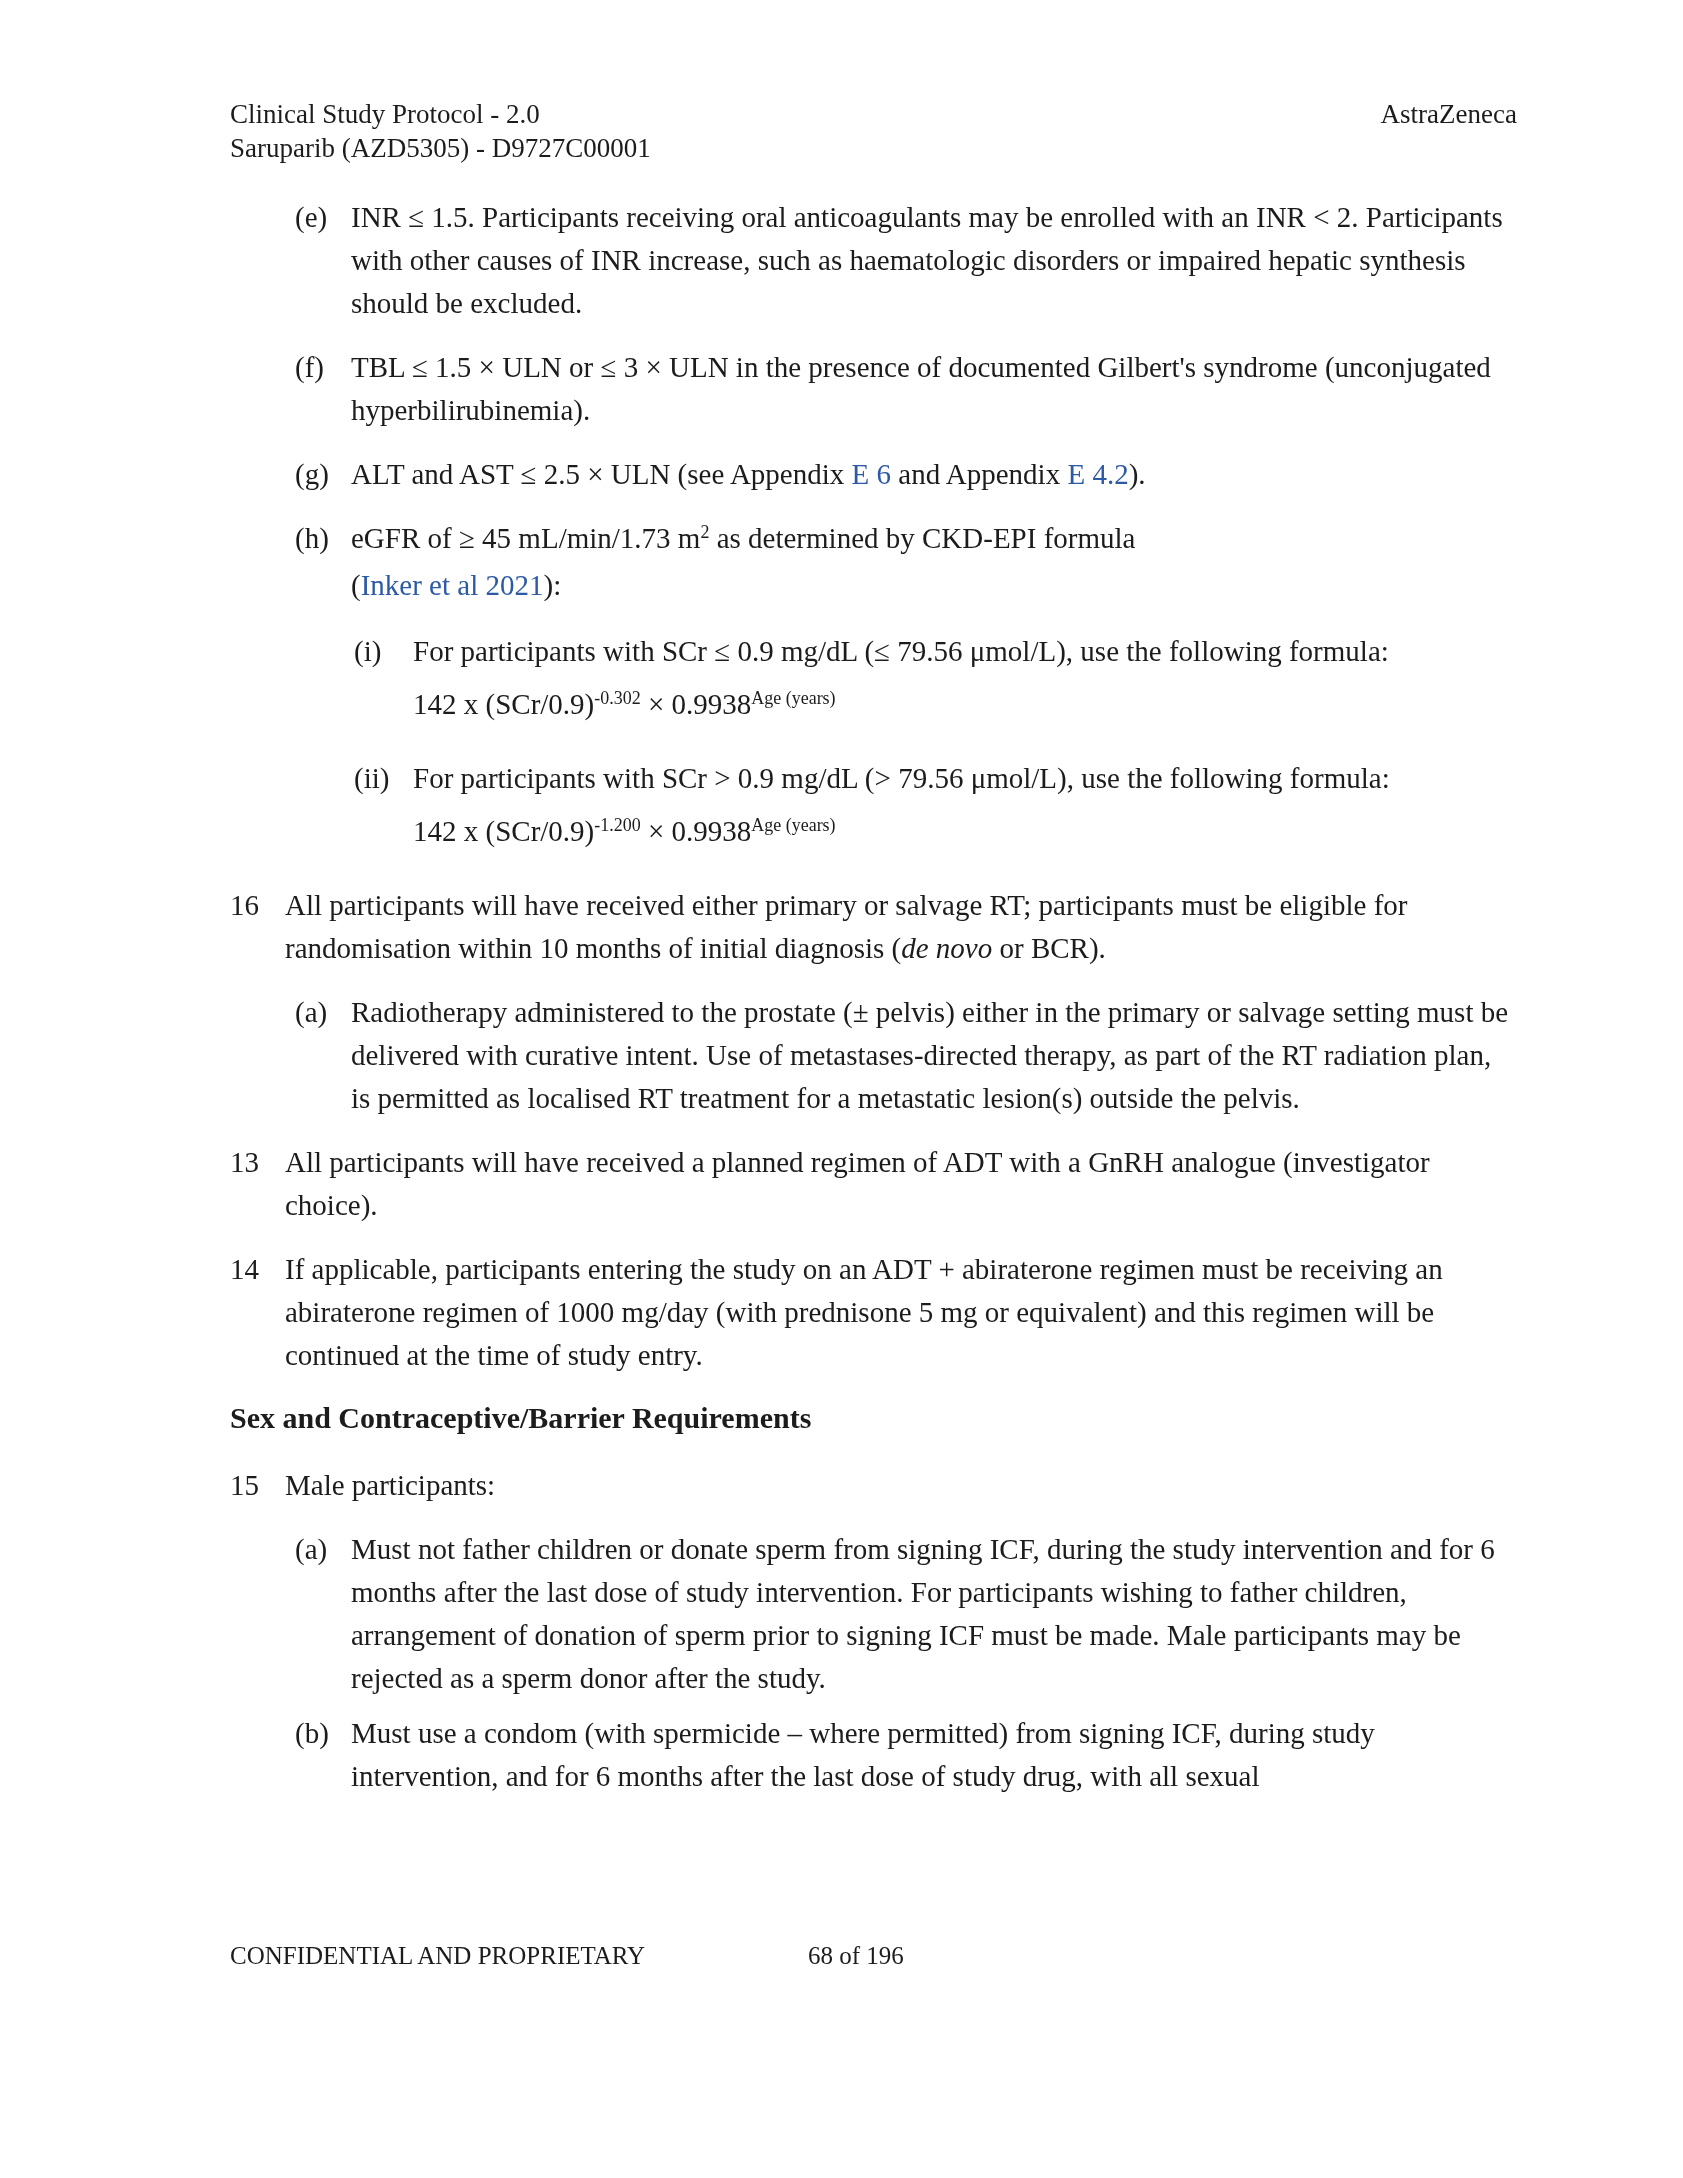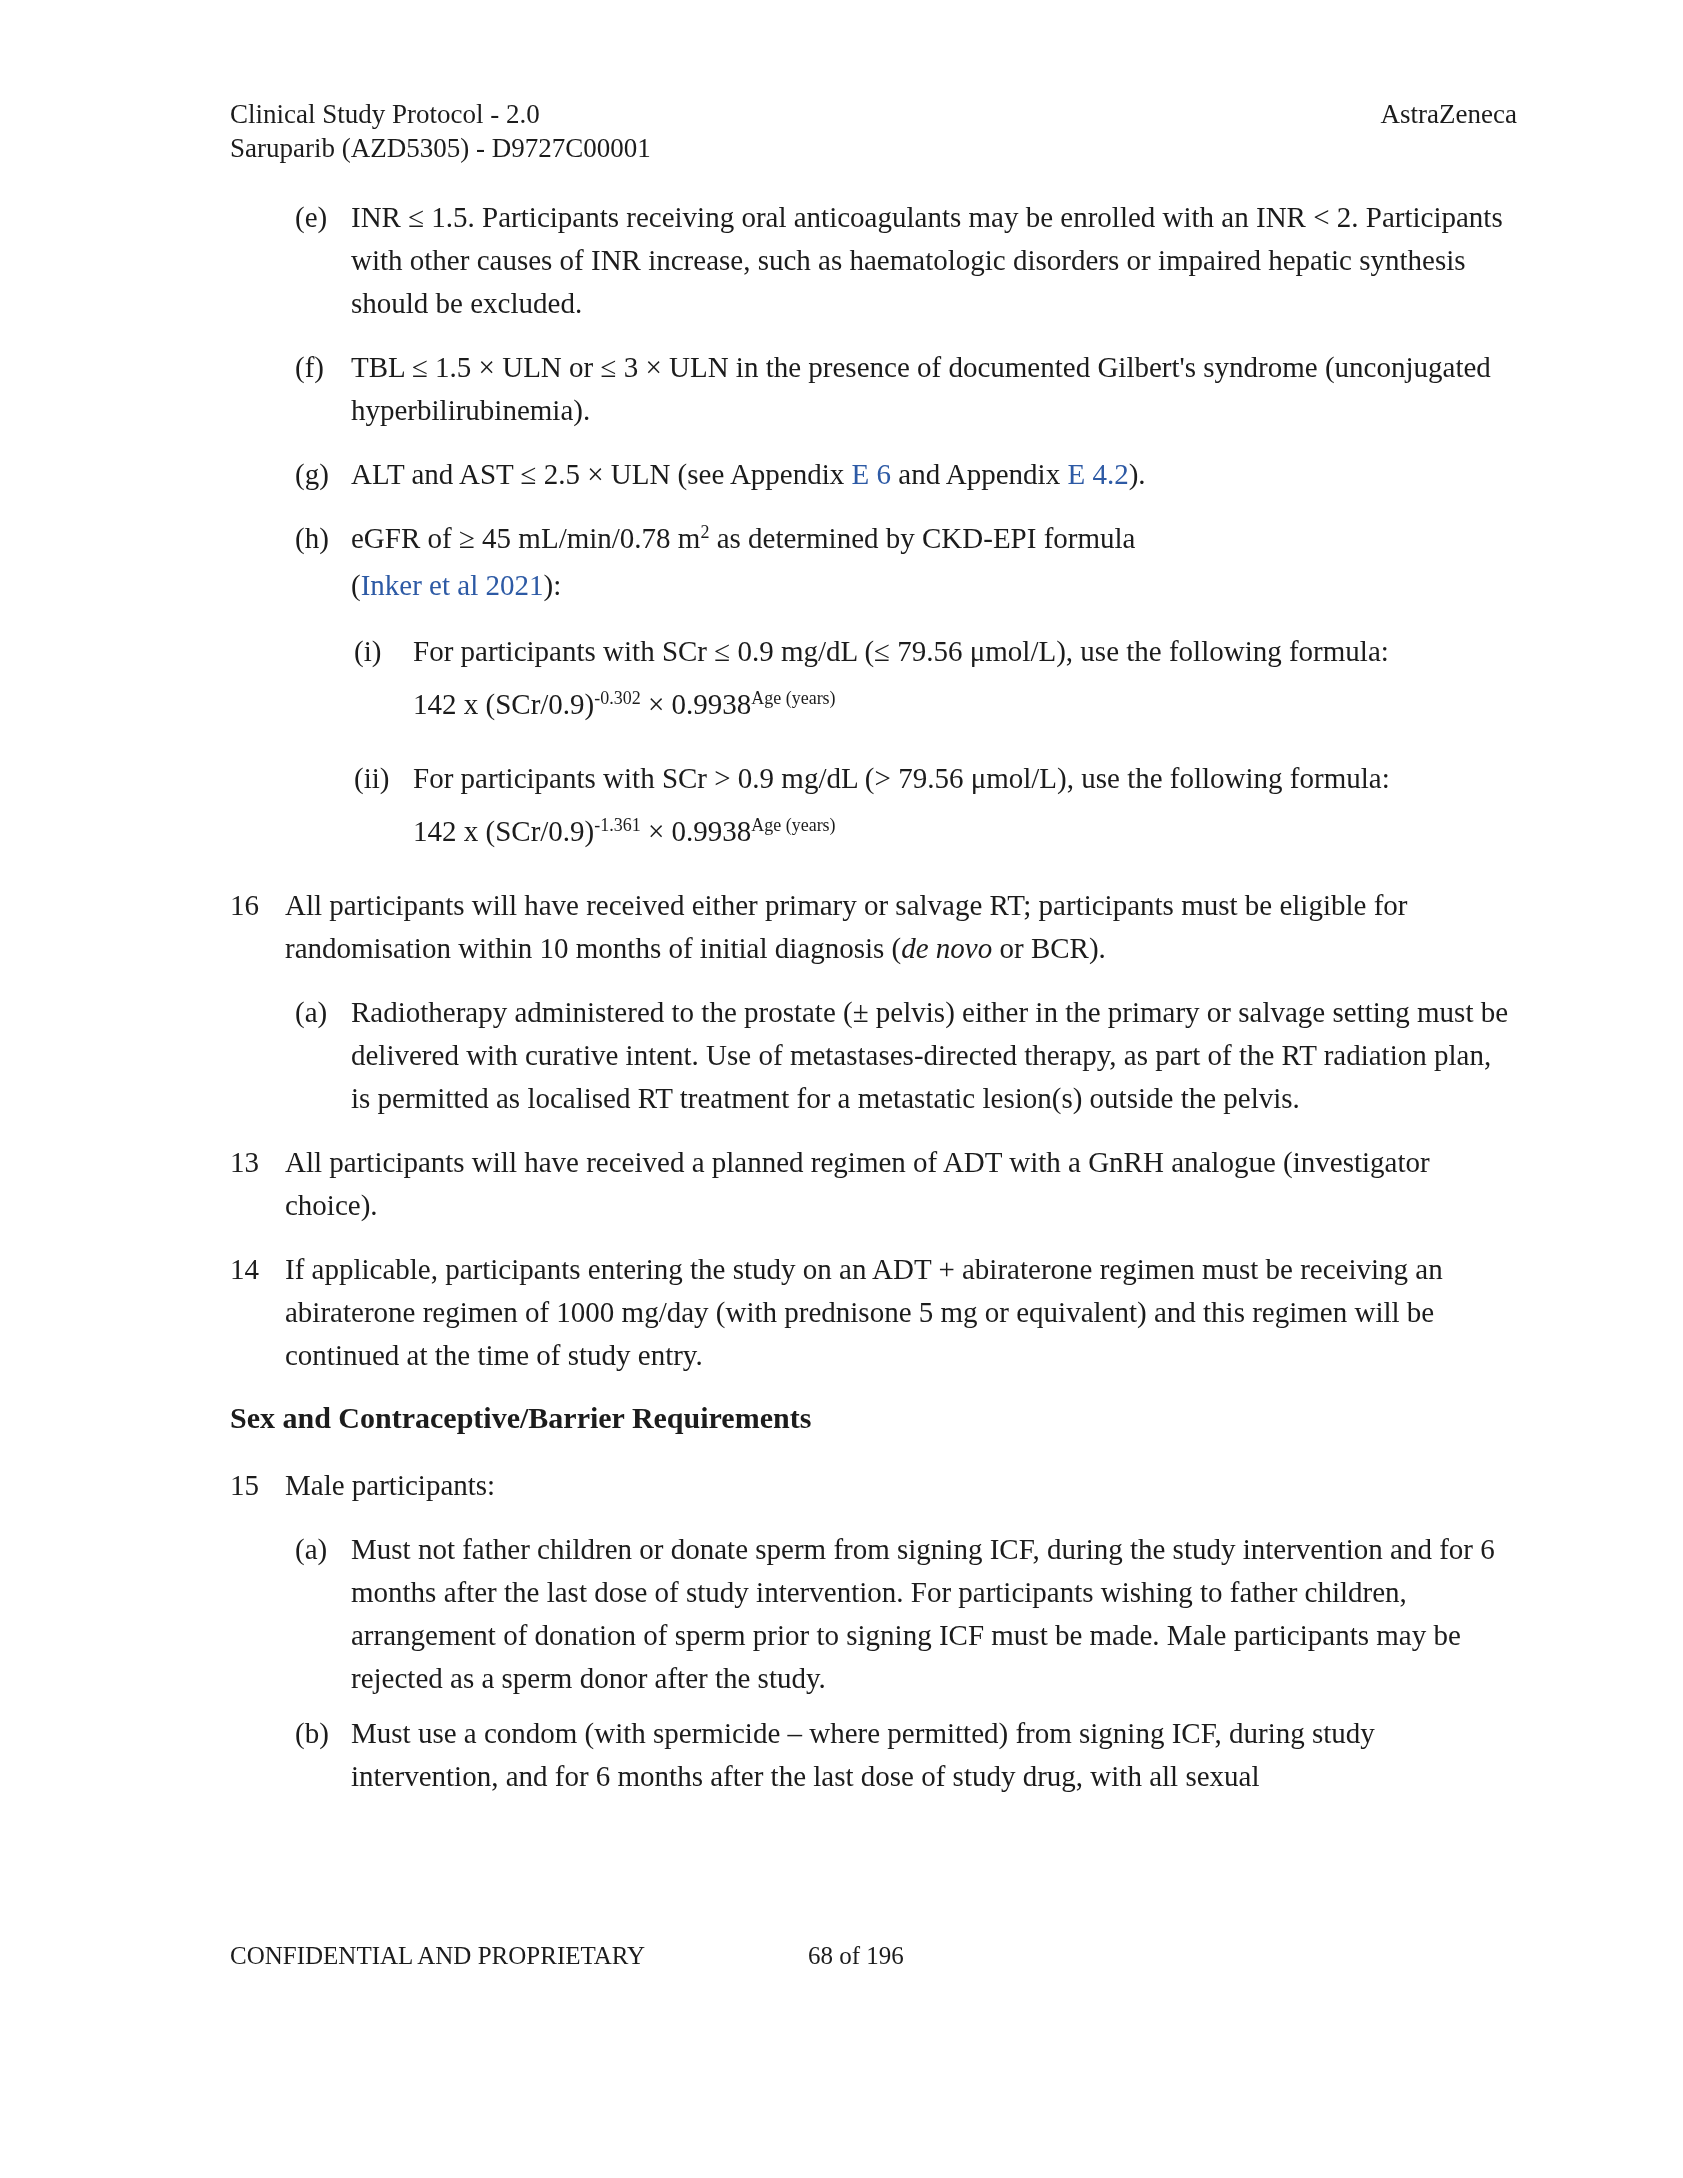--- a/index.html
+++ b/index.html
@@ -91,36 +91,36 @@
       <div class="txt"><span>TBL ≤ 1.5 × ULN or ≤ 3 × ULN in the presence of documented Gilbert's syndrome (unconjugated hyperbilirubinemia).</span></div>
     </div>
 
     <div class="li li2">
       <span class="lbl">(g)</span>
       <div class="txt"><span>ALT and AST ≤ 2.5 × ULN (see Appendix </span><span class="seg-link">E 6</span><span> and Appendix </span><span class="seg-link">E 4.2</span><span>).</span></div>
     </div>
 
     <div class="li li2">
       <span class="lbl">(h)</span>
-      <div class="txt"><span>eGFR of ≥ 45 mL/min/0.78 m</span><span class="seg-sup">2</span><span> as determined by CKD-EPI formula</span><br><span>(</span><span class="seg-link">Inker et al 2021</span><span>):</span></div>
+      <div class="txt"><span>eGFR of ≥ 45 mL/min/1.73 m</span><span class="seg-sup">2</span><span> as determined by CKD-EPI formula</span><br><span>(</span><span class="seg-link">Inker et al 2021</span><span>):</span></div>
     </div>
 
     <div class="li li3">
       <span class="lbl">(i)</span>
       <div class="txt">
         <div><span>For participants with SCr ≤ 0.9 mg/dL (≤ 79.56 μmol/L), use the following formula:</span></div>
         <div class="formula"><span>142 x (SCr/0.9)</span><span class="seg-sup">-0.302</span><span> × 0.9938</span><span class="seg-sup">Age (years)</span></div>
       </div>
     </div>
 
     <div class="li li3">
       <span class="lbl">(ii)</span>
       <div class="txt">
         <div><span>For participants with SCr &gt; 0.9 mg/dL (&gt; 79.56 μmol/L), use the following formula:</span></div>
-        <div class="formula"><span>142 x (SCr/0.9)</span><span class="seg-sup">-1.361</span><span> × 0.9938</span><span class="seg-sup">Age (years)</span></div>
+        <div class="formula"><span>142 x (SCr/0.9)</span><span class="seg-sup">-1.200</span><span> × 0.9938</span><span class="seg-sup">Age (years)</span></div>
       </div>
     </div>
 
 
     <div class="li li1">
       <span class="lbl">16</span>
       <div class="txt"><span>All participants will have received either primary or salvage RT; participants must be eligible for randomisation within 10 months of initial diagnosis (</span><span class="seg-i">de novo</span><span> or BCR).</span></div>
     </div>
 
     <div class="li li2">

